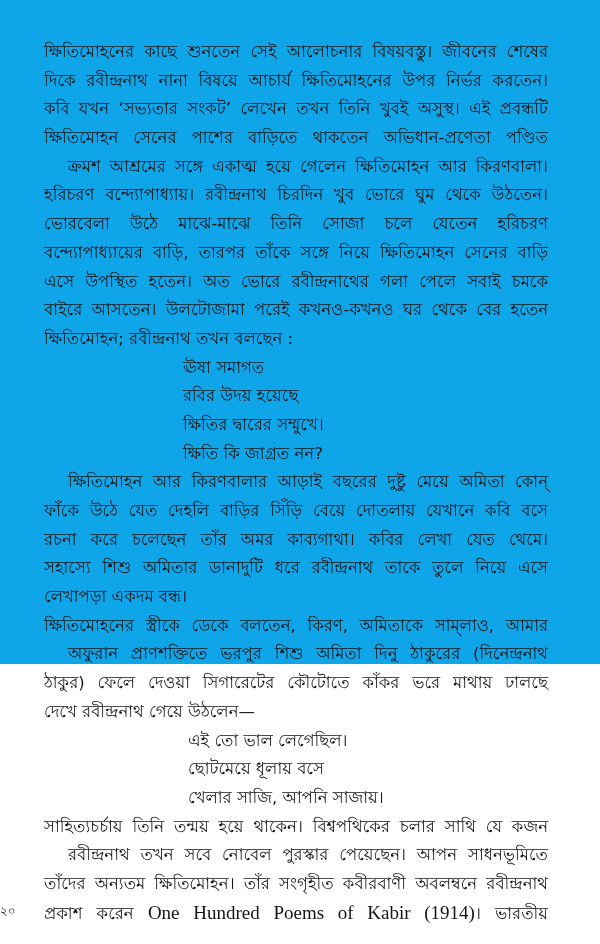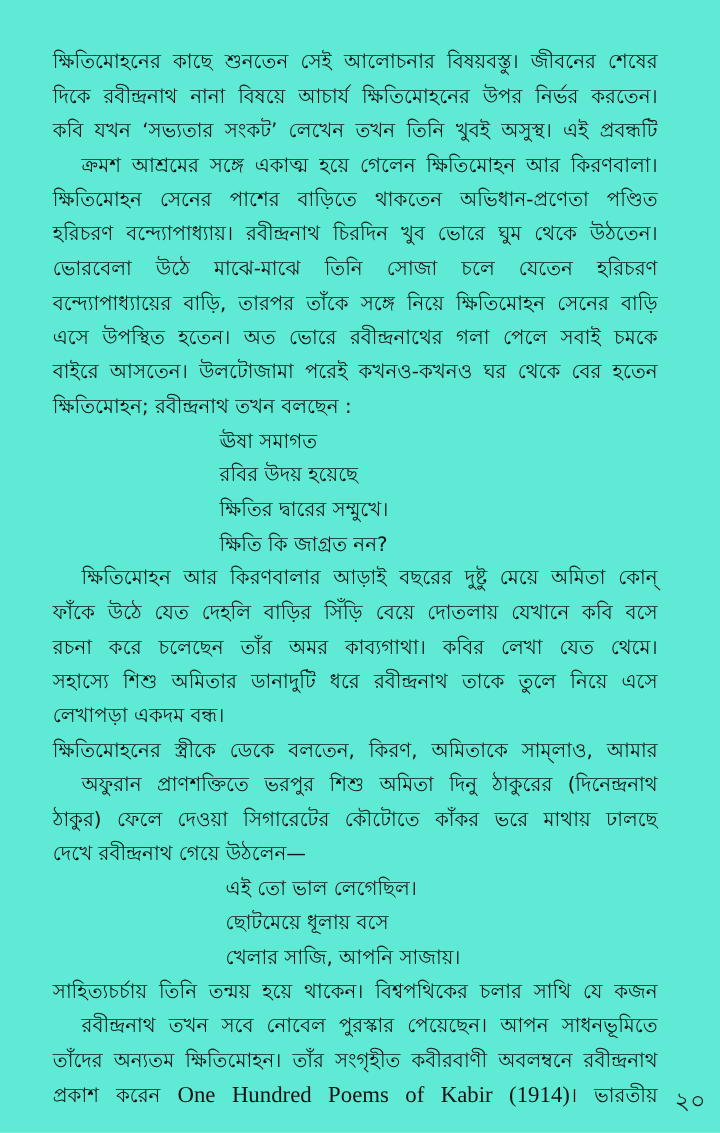--- a/index.html
+++ b/index.html
@@ -11,22 +11,22 @@
     width: 600px;
     height: 944px;
     position: relative;
     overflow: hidden;
     font-family: "DejaVu Sans", sans-serif;
     color: #141414;
   }
   .page {
     position: absolute;
     left: 0; top: 0;
-    width: 600px; height: 944px;
-    background: #5eead4;
+    width: 600px; height: 664px;
+    background: #0ea5e9;
   }
   .text-block {
     position: absolute;
     left: 44px;
     top: 38px;
     width: 504px;
   }
   .line {
     height: 28.7px;
     line-height: 28.7px;
@@ -52,35 +52,35 @@
   }
   .latin {
     font-family: "Liberation Serif", serif;
     font-size: 19px;
   }
   .page-number {
     position: absolute;
     left: 0;
     width: 588px;
     top: 902px;
-    text-align: right;
-    font-size: 20px;
+    text-align: left;
+    font-size: 12px;
     color: #222;
   }
 </style>
 </head>
 <body>
 
 <div class="page">
   <div class="text-block">
     <div class="line">ক্ষিতিমোহনের কাছে শুনতেন সেই আলোচনার বিষয়বস্তু। জীবনের শেষের</div>
     <div class="line">দিকে রবীন্দ্রনাথ নানা বিষয়ে আচার্য ক্ষিতিমোহনের উপর নির্ভর করতেন।</div>
     <div class="line">কবি যখন ‘সভ্যতার সংকট’ লেখেন তখন তিনি খুবই অসুস্থ। এই প্রবন্ধটি</div>
+    <div class="line">ক্ষিতিমোহন সেনের পাশের বাড়িতে থাকতেন অভিধান-প্রণেতা পণ্ডিত</div>
     <div class="line indent">ক্রমশ আশ্রমের সঙ্গে একাত্ম হয়ে গেলেন ক্ষিতিমোহন আর কিরণবালা।</div>
-    <div class="line">ক্ষিতিমোহন সেনের পাশের বাড়িতে থাকতেন অভিধান-প্রণেতা পণ্ডিত</div>
     <div class="line">হরিচরণ বন্দ্যোপাধ্যায়। রবীন্দ্রনাথ চিরদিন খুব ভোরে ঘুম থেকে উঠতেন।</div>
     <div class="line">ভোরবেলা উঠে মাঝে-মাঝে তিনি সোজা চলে যেতেন হরিচরণ</div>
     <div class="line">বন্দ্যোপাধ্যায়ের বাড়ি, তারপর তাঁকে সঙ্গে নিয়ে ক্ষিতিমোহন সেনের বাড়ি</div>
     <div class="line">এসে উপস্থিত হতেন। অত ভোরে রবীন্দ্রনাথের গলা পেলে সবাই চমকে</div>
     <div class="line">বাইরে আসতেন। উলটোজামা পরেই কখনও-কখনও ঘর থেকে বের হতেন</div>
     <div class="line last">ক্ষিতিমোহন; রবীন্দ্রনাথ তখন বলছেন :</div>
     <div class="line poem1">ঊষা সমাগত</div>
     <div class="line poem1">রবির উদয় হয়েছে</div>
     <div class="line poem1">ক্ষিতির দ্বারের সম্মুখে।</div>
     <div class="line poem1">ক্ষিতি কি জাগ্রত নন?</div>

